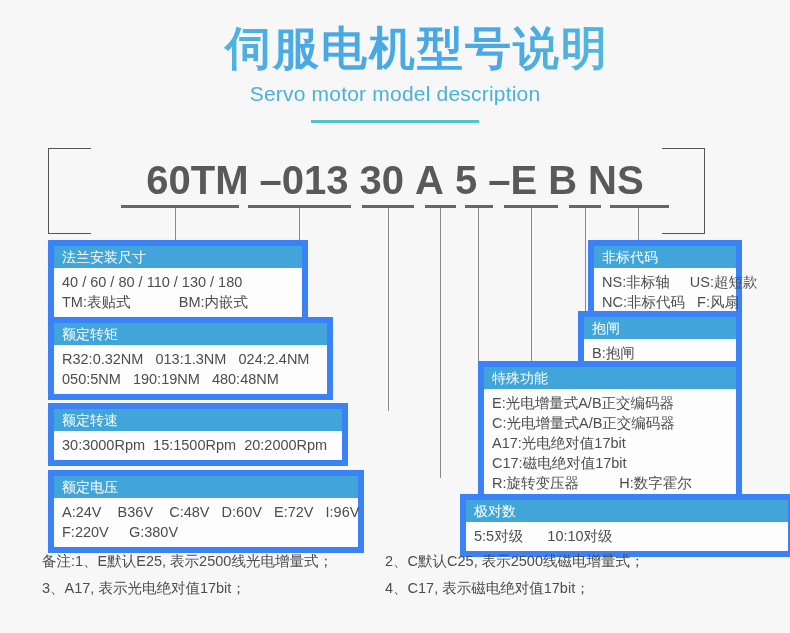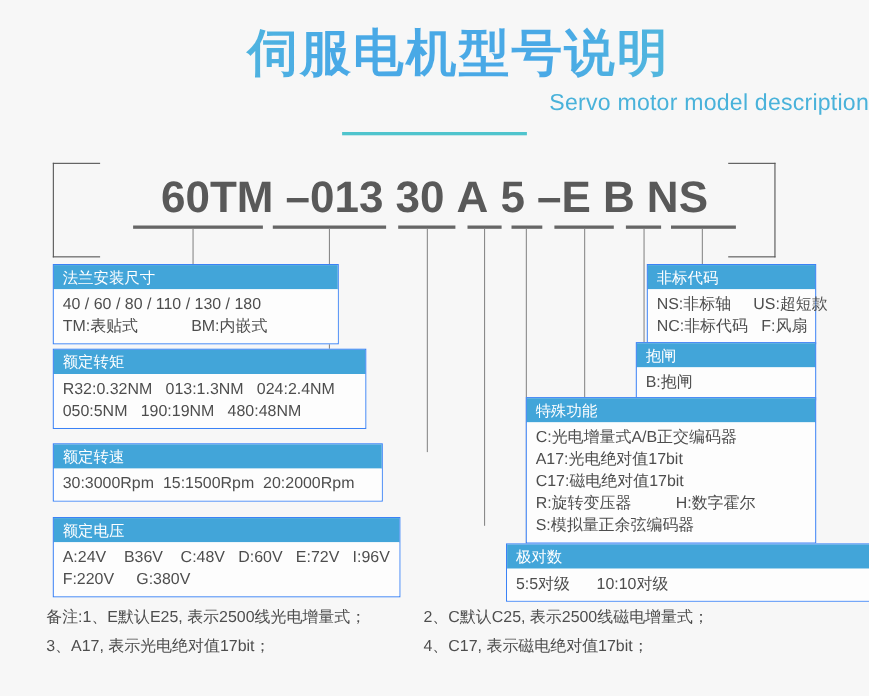--- a/index.html
+++ b/index.html
@@ -35,21 +35,21 @@
     background-clip: text;
     color: transparent;
     padding-left: 22px;
     -webkit-text-fill-color: transparent;
   }
   .title-en {
     position: absolute;
     left: 0;
     top: 82px;
     width: 790px;
-    text-align: right;
+    text-align: center;
     font-size: 21px;
     color: #49b2da;
     letter-spacing: 0.2px;
   }
   .title-rule {
     position: absolute;
     left: 311px;
     top: 120px;
     width: 168px;
     height: 3px;
@@ -89,21 +89,21 @@
   .bracket {
     position: absolute;
     border: 1px solid #555;
   }
   .bracket-left  { border-right: none; }
   .bracket-right { border-left: none; }
 
   
   .box {
     position: absolute;
-    border: 1px solid #3b82f6;
+    border: 6px solid #3b82f6;
     background: #ffffff;
     box-sizing: border-box;
   }
   .box-head {
     background: #42a5d9;
     color: #ffffff;
     font-size: 14px;
     line-height: 22px;
     padding: 0 8px;
     box-sizing: border-box;
@@ -211,20 +211,21 @@
   <div class="box" style="left:578px; top:311px; width:164px;">
     <div class="box-head">抱闸</div>
     <div class="box-body">
       <div class="row">B:抱闸</div>
     </div>
   </div>
 
   <div class="box" style="left:478px; top:361px; width:264px;">
     <div class="box-head">特殊功能</div>
     <div class="box-body">
+      <div class="row">E:光电增量式A/B正交编码器</div>
       <div class="row">C:光电增量式A/B正交编码器</div>
       <div class="row">A17:光电绝对值17bit</div>
       <div class="row">C17:磁电绝对值17bit</div>
       <div class="row">R:旋转变压器          H:数字霍尔</div>
       <div class="row">S:模拟量正余弦编码器</div>
     </div>
   </div>
 
   <div class="box" style="left:460px; top:494px; width:334px;">
     <div class="box-head">极对数</div>

